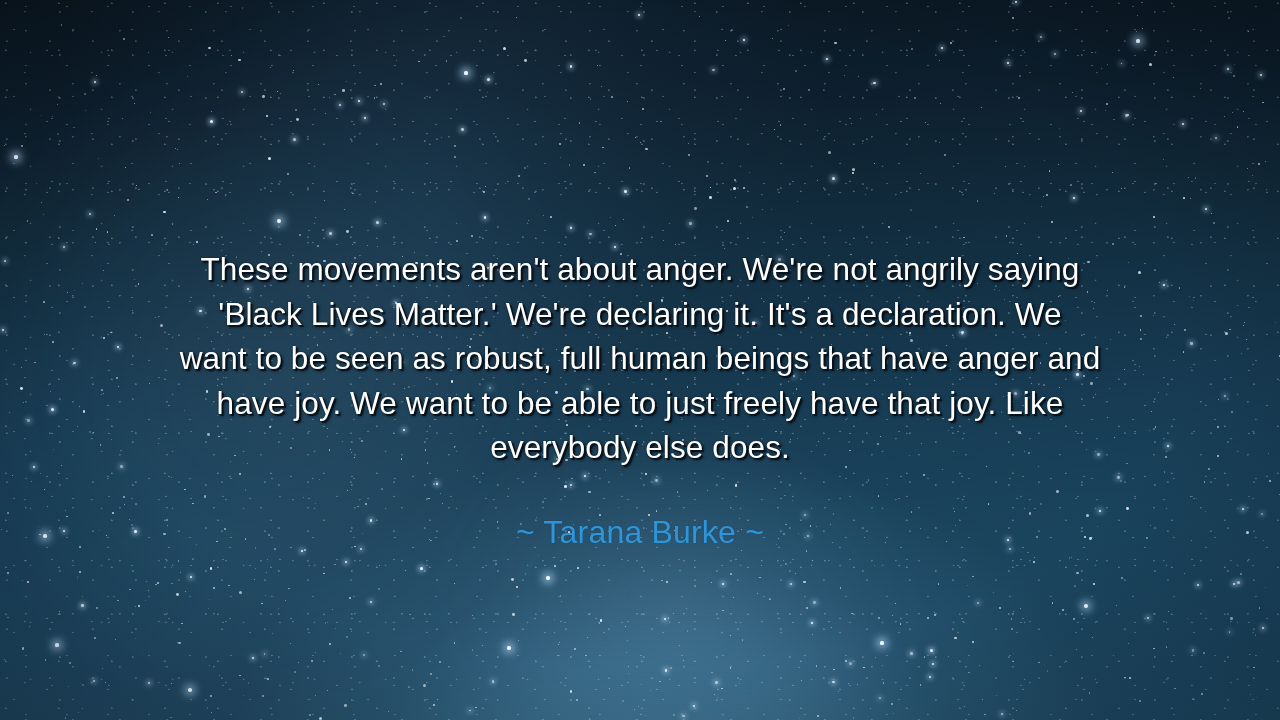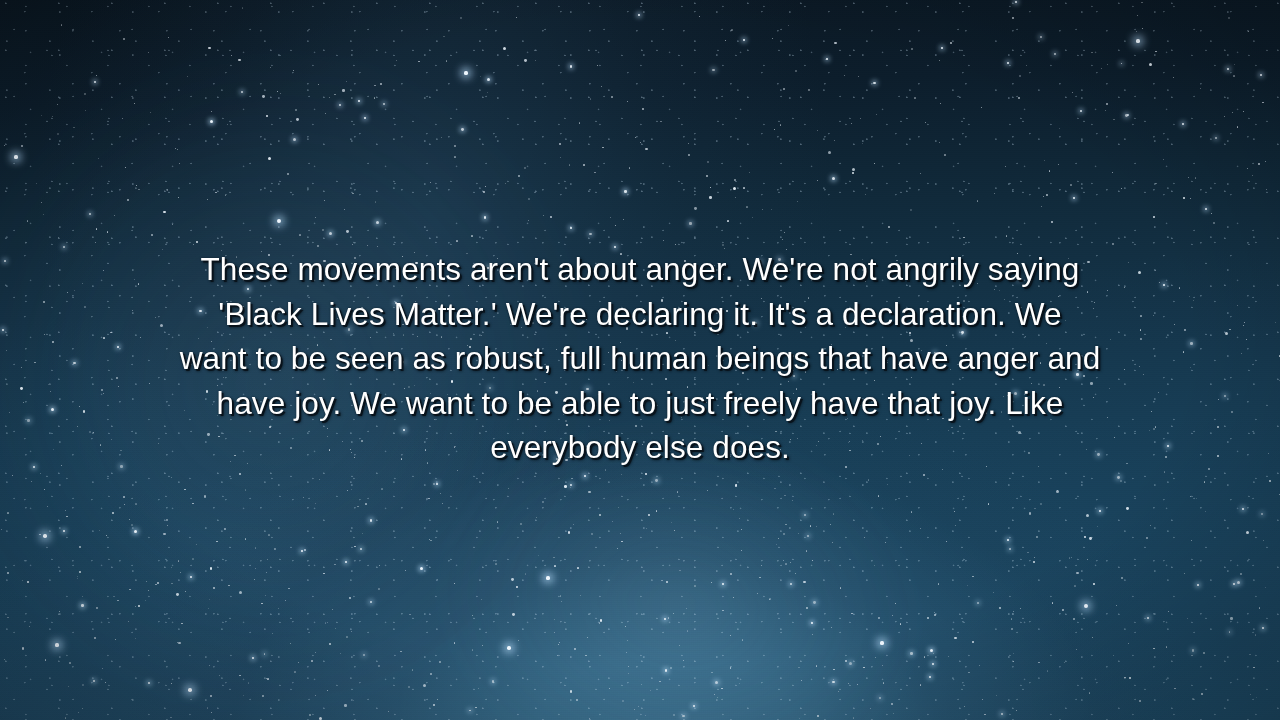--- a/index.html
+++ b/index.html
@@ -1350,15 +1350,16 @@
 
   <div class="grain"></div>
   <div class="vignette"></div>
 
   <div class="content">
     <p id="quote-text">These movements aren't about anger. We're not angrily saying
 'Black Lives Matter.' We're declaring it. It's a declaration. We
 want to be seen as robust, full human beings that have anger and
 have joy. We want to be able to just freely have that joy. Like
 everybody else does.</p>
+    <p id="quote-author">~ Tarana Burke ~</p>
   </div>
 
 </div>
 
 </body></html>

